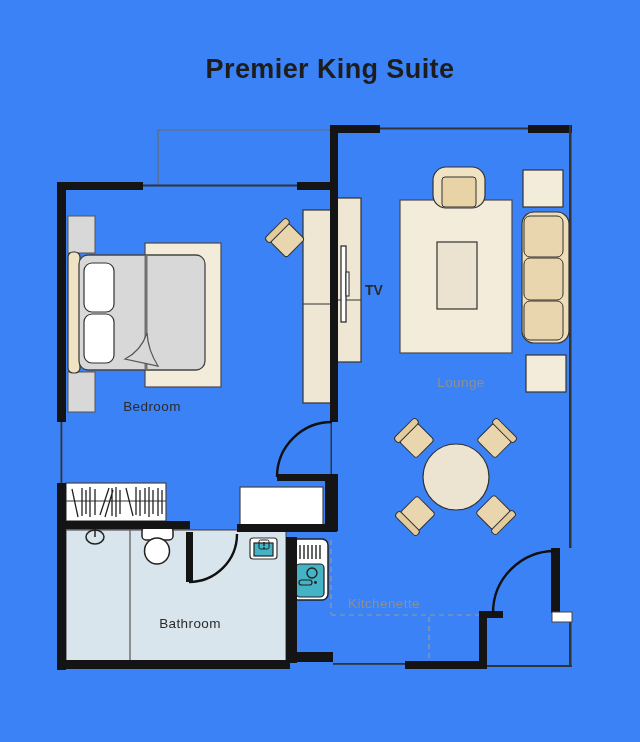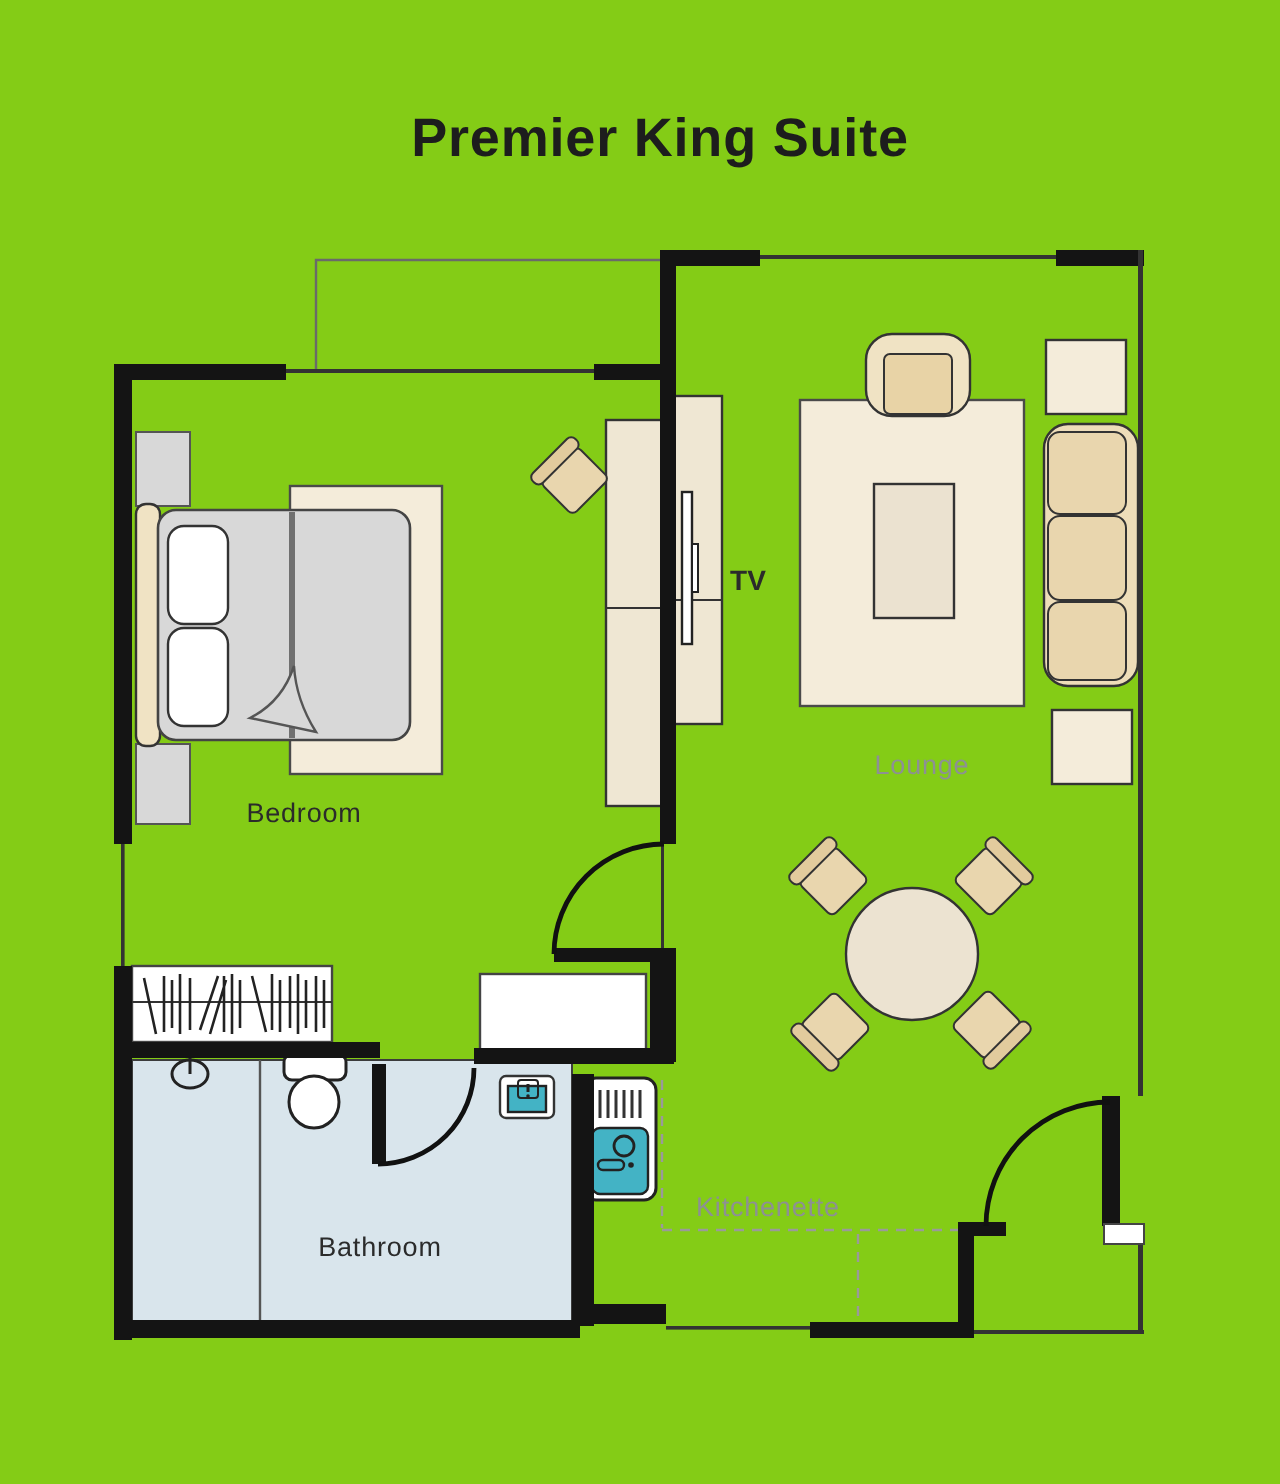--- a/index.html
+++ b/index.html
@@ -1,16 +1,16 @@
 <!DOCTYPE html>
 <html style="--wall: #141414; --furniture-beige: #e9d6ae; --rug-beige: #f4ecda; --wood-light: #efe7d3; --bed-gray: #d8d8d8; --bathroom-blue: #d9e5ec; --sink-teal: #43b3c5; --label-dark: #2b2b2b; --label-gray: #8d9094;"><head>
 <meta charset="utf-8">
 <style>
   html,body{margin:0;padding:0;background:#fff;}
-  #canvas{position:relative;width:640px;height:742px;background:#84cc16;overflow:hidden;
+  #canvas{position:relative;width:640px;height:742px;background:#3b82f6;overflow:hidden;
           font-family:"Liberation Sans",sans-serif;}
   #plan-title{position:absolute;left:0;top:54px;width:660px;text-align:center;
               font-size:27px;font-weight:bold;letter-spacing:.4px;color:#1d1d1d;}
   svg{position:absolute;left:0;top:0;}
 
   .wall      {fill:var(--wall,#141414);}
   .thinwall  {fill:#333;}
   .bayline   {fill:none;stroke:#6a6a6a;stroke-width:1.2;}
   .rug       {fill:var(--rug-beige,#f4ecda);stroke:#4a4a4a;stroke-width:1.2;}
   .wood      {fill:var(--wood-light,#efe7d3);stroke:#333;stroke-width:1.2;}

